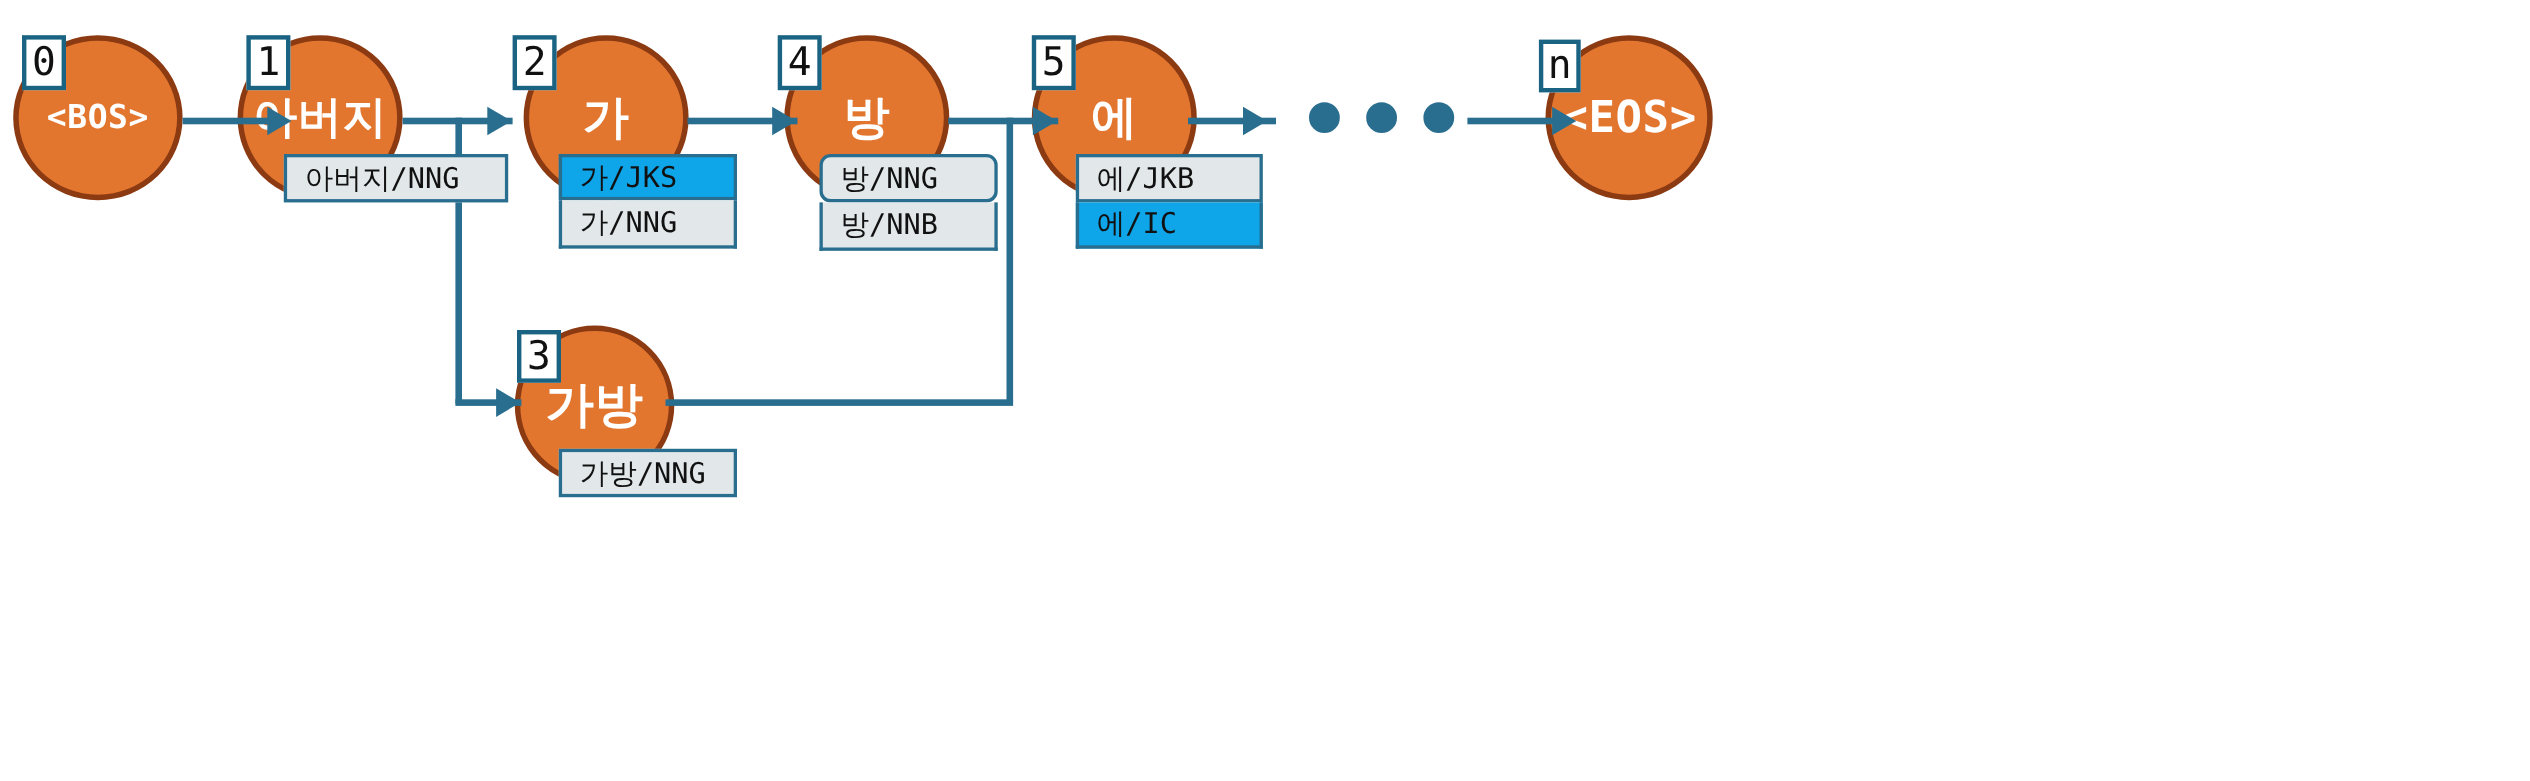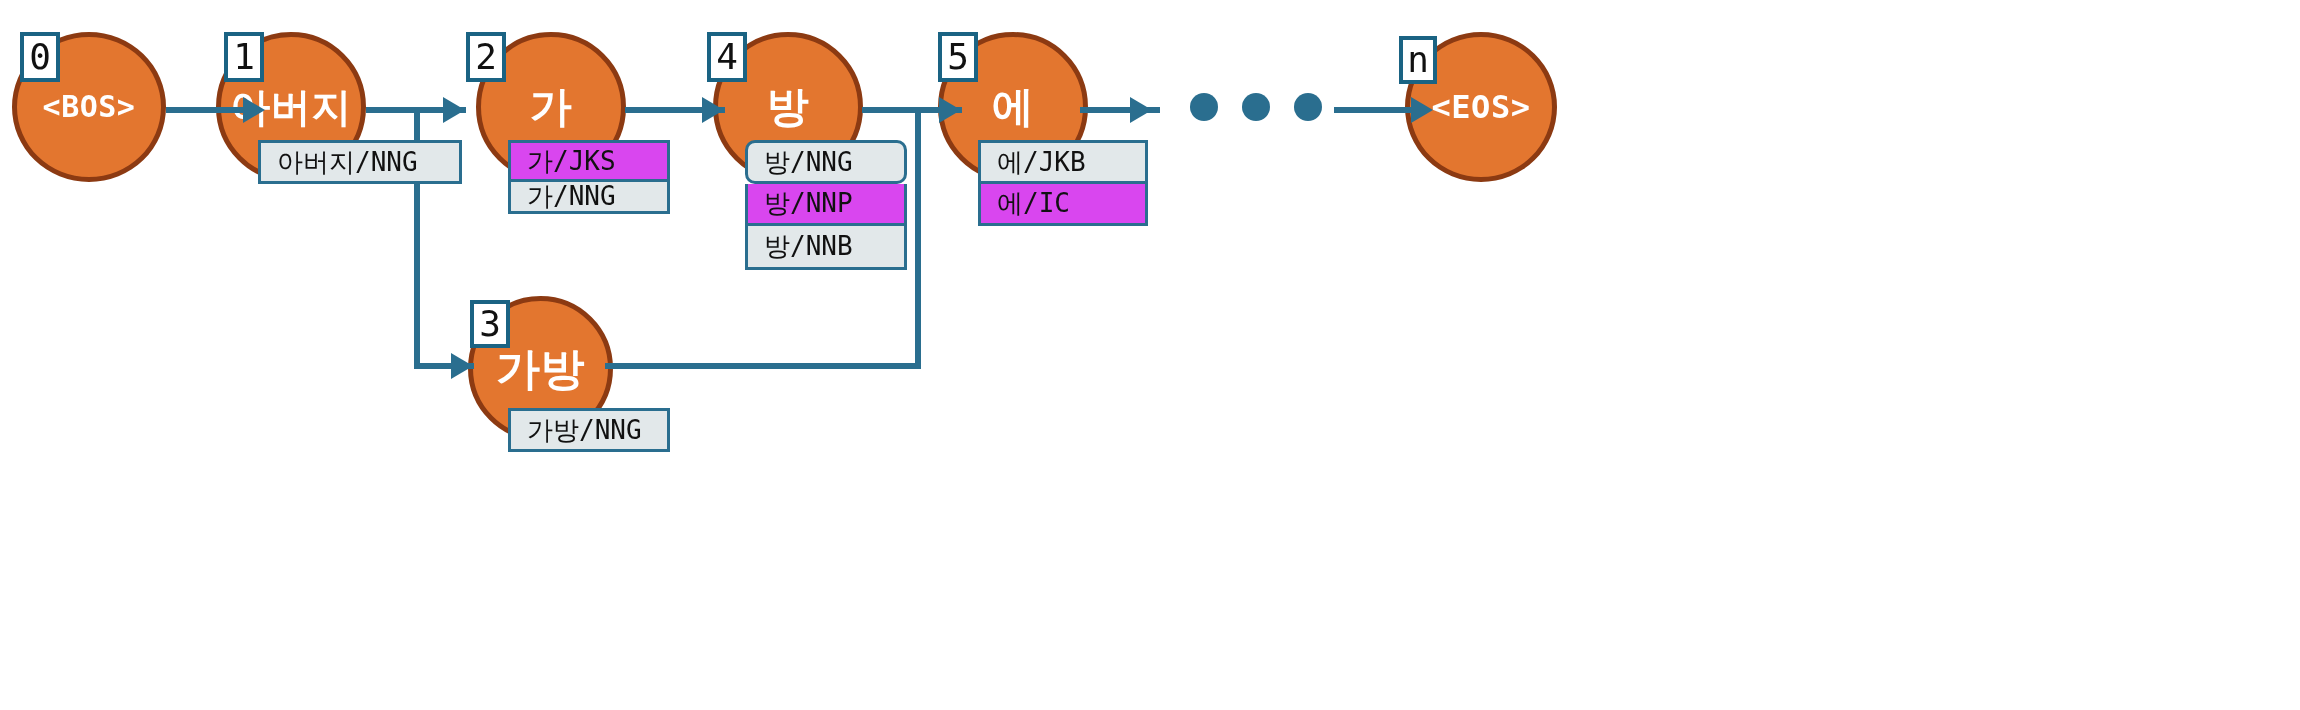--- a/index.html
+++ b/index.html
@@ -18,21 +18,21 @@
   
   .idx{position:absolute;background:#ffffff;border:4px solid #1A6383;
        box-sizing:border-box;display:flex;align-items:center;justify-content:center;
        color:#111;font-size:36px;line-height:1;z-index:40;}
 
   
   .cand{position:absolute;z-index:30;box-sizing:border-box;}
   .cand .row{border:3px solid #2A6E8F;box-sizing:border-box;
              display:flex;align-items:center;
              font-size:26px;color:#111;padding-left:16px;
-             background:#d946ef;white-space:nowrap;}
+             background:#0ea5e9;white-space:nowrap;}
   .cand .row.shade{background:#E2E8EA;}
   .cand .row + .row{border-top:none;}
 
   
   .edge{position:absolute;background:#2A6E8F;z-index:10;}
   .h{height:6px;}
   .v{width:6px;}
   .arrow{position:absolute;width:0;height:0;z-index:11;
          border-top:13px solid transparent;border-bottom:13px solid transparent;
          border-left:22px solid #2A6E8F;}
@@ -95,48 +95,47 @@
   </div>
 
   <div class="node" style="left:476px;top:32px;width:150px;height:150px;">
     <span style="font-size:42px;">가</span>
   </div>
   <div class="idx" style="left:466px;top:32px;width:40px;height:50px;">
     <span>2</span>
   </div>
   <div class="cand" style="left:508px;top:140px;width:162px;">
     <div class="row" style="height:42px;">가/JKS</div>
-    <div class="row shade" style="height:32px;">가/NNG</div>
+    <div class="row shade" style="height:44px;">가/NNG</div>
   </div>
 
   <div class="node" style="left:713px;top:32px;width:150px;height:150px;">
     <span style="font-size:42px;">방</span>
   </div>
   <div class="idx" style="left:707px;top:32px;width:40px;height:50px;">
     <span>4</span>
   </div>
   <div class="cand" style="left:745px;top:140px;width:162px;">
     <div class="row shade" style="height:44px;border-radius:10px;">방/NNG</div>
-    <div class="row" style="height:42px;">방/NNP</div>
     <div class="row shade" style="height:44px;">방/NNB</div>
   </div>
 
   <div class="node" style="left:938px;top:32px;width:150px;height:150px;">
     <span style="font-size:42px;">에</span>
   </div>
   <div class="idx" style="left:938px;top:32px;width:40px;height:50px;">
     <span>5</span>
   </div>
   <div class="cand" style="left:978px;top:140px;width:170px;">
     <div class="row shade" style="height:44px;">에/JKB</div>
     <div class="row" style="height:42px;text-align:center;">에/IC</div>
   </div>
 
   <div class="node" style="left:1405px;top:32px;width:152px;height:150px;">
-    <span style="font-size:32px;">&lt;EOS&gt;</span>
+    <span style="font-size:40px;">&lt;EOS&gt;</span>
   </div>
   <div class="idx" style="left:1399px;top:36px;width:38px;height:48px;">
     <span>n</span>
   </div>
 
   <div class="node" style="left:468px;top:296px;width:145px;height:145px;">
     <span style="font-size:44px;">가방</span>
   </div>
   <div class="idx" style="left:470px;top:300px;width:40px;height:48px;">
     <span>3</span>

